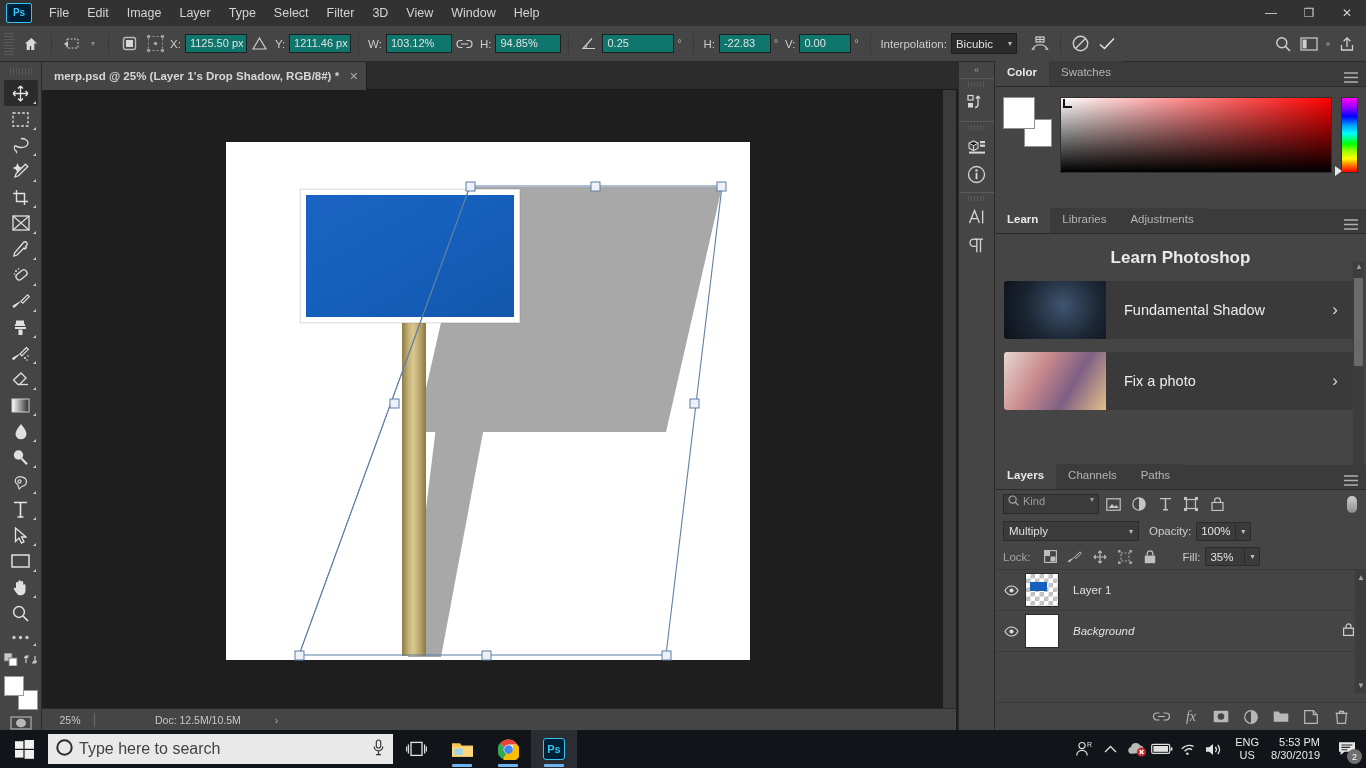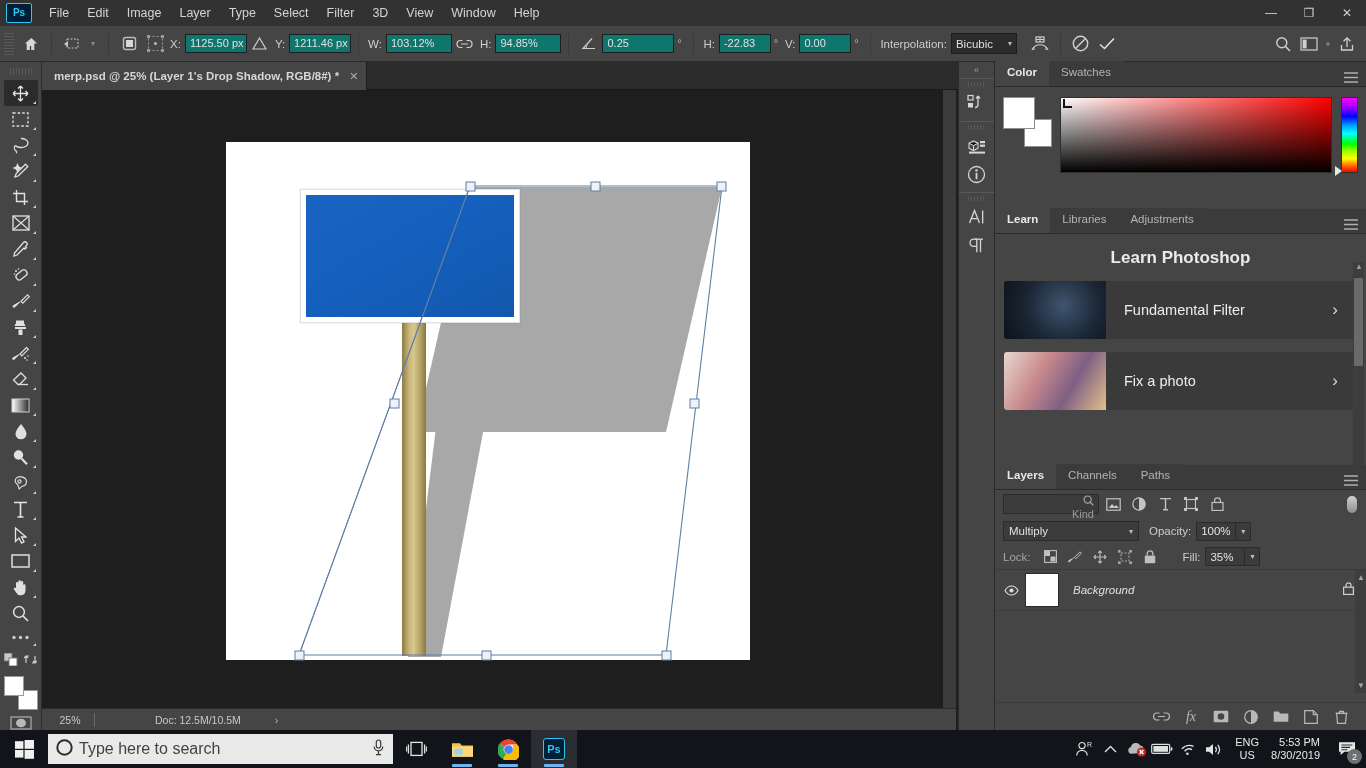--- a/index.html
+++ b/index.html
@@ -207,21 +207,21 @@
      background: #3d3d3d; }
   .learn-scroll .thumbb { position:absolute; top: 16px; left:1px; width:9px; height: 88px;
      background:#6a6a6a; border-radius:1px; }
   .learn-scroll .ar { position:absolute; left:2px; color:#9a9a9a; font-size:8px; }
 
   
   .layerspanel { position: absolute; bottom: 0; left: 0; width: 371px; height: 265px;
     background: #454545; }
   .filterrow { display: flex; align-items: center; height: 28px; padding: 0 8px; }
   .kind-select { width: 96px; height: 20px; background: #3b3b3b; border: 1px solid #2b2b2b;
-    display: flex; align-items: flex-end; color: #9d9d9d; font-size: 11px; padding: 0 4px; flex-direction: column; }
+    display: flex; align-items: flex-start; color: #9d9d9d; font-size: 11px; padding: 0 4px; }
   .kind-select .kk { margin-left: 4px; }
   .kind-select .kc { margin-left: auto; font-size: 8px; }
   .filter-ic { width: 24px; height: 22px; display:flex; align-items:center;
     justify-content:center; color:#c4c4c4; margin-left: 2px; }
   .toggle-pill { width: 12px; height: 20px; margin-left: auto; display: flex;
     align-items: center; justify-content: center; }
   .toggle-pill i { display:block; width:10px; height:17px; border-radius:5px;
      background: linear-gradient(to bottom,#cfcfcf,#8d8d8d); }
   .blendrow { display: flex; align-items: center; height: 26px; padding: 0 8px; }
   .blend-select { width: 136px; height: 20px; background: #3b3b3b; border:1px solid #2b2b2b;
@@ -760,21 +760,21 @@
             <path d="M0 1h14M0 5.5h14M0 10h14" stroke="#b0b0b0" stroke-width="1.4"></path>
           </svg>
       </div>
     </div>
     <div class="learnpanel">
       <div class="learnbody">
         <div class="learn-h">Learn Photoshop</div>
       </div>
       <div class="lcard">
         <div class="lthumb t1"></div>
-        <div class="lcard-label">Fundamental Filter</div>
+        <div class="lcard-label">Fundamental Shadow</div>
         <div class="lcard-chev">›</div>
       </div>
       <div class="lcard">
         <div class="lthumb t2"></div>
         <div class="lcard-label">Fix a photo</div>
         <div class="lcard-chev">›</div>
       </div>
       <div class="learn-scroll">
         <i class="ar" style="top:0">▲</i>
         <i class="thumbb"></i>
@@ -895,20 +895,33 @@
               <path d="M3.2 5.6V3.6a2.8 2.8 0 0 1 5.6 0v2" fill="none" stroke="#c0c0c0" stroke-width="1.3"></path>
             </svg>
         </div>
         <div class="lbl" style="margin-left:22px">Fill:</div>
         <div class="num-field">35%</div>
         <div class="num-caret">▾</div>
       </div>
 
       <div class="layerlist">
 
+        <div class="layer">
+          <div class="eye">
+            <svg width="15" height="11" viewBox="0 0 15 11">
+                <path d="M7.5 1C3.5 1 1 5.5 1 5.5S3.5 10 7.5 10
+              14 5.5 14 5.5 11.5 1 7.5 1z" fill="none" stroke="#dcdcdc" stroke-width="1.1"></path>
+              <circle cx="7.5" cy="5.5" r="2.1" fill="#dcdcdc"></circle>
+              </svg>
+          </div>
+          <div class="thumb">
+            <div style="position:absolute;left:4px;top:8px;width:17px;height:9px;background:#1560bd"></div>
+          </div>
+          <div class="layer-name">Layer 1</div>
+        </div>
 
 
         <div class="layer">
           <div class="eye">
             <svg width="15" height="11" viewBox="0 0 15 11">
                 <path d="M7.5 1C3.5 1 1 5.5 1 5.5S3.5 10 7.5 10
               14 5.5 14 5.5 11.5 1 7.5 1z" fill="none" stroke="#dcdcdc" stroke-width="1.1"></path>
               <circle cx="7.5" cy="5.5" r="2.1" fill="#dcdcdc"></circle>
               </svg>
           </div>

